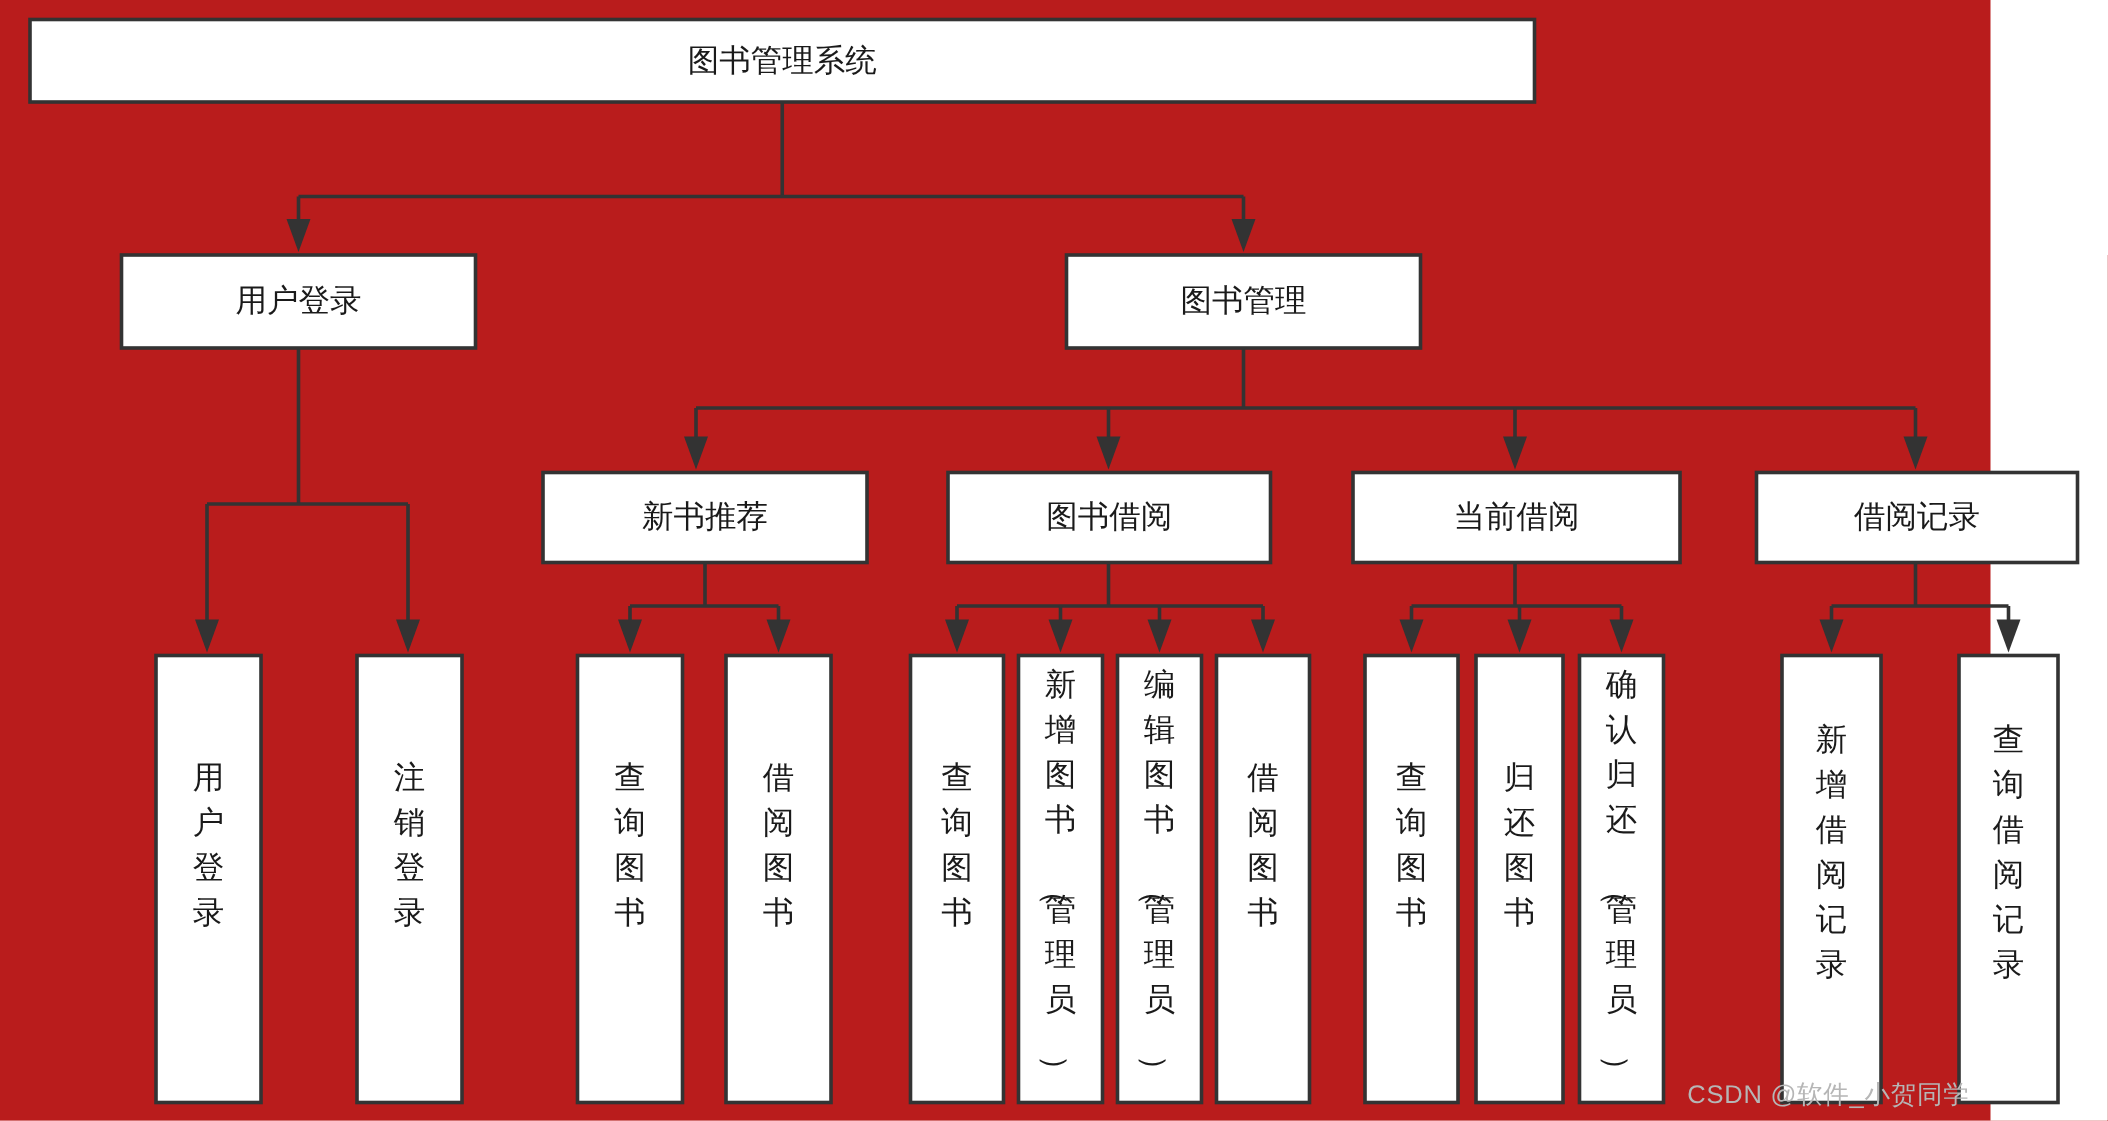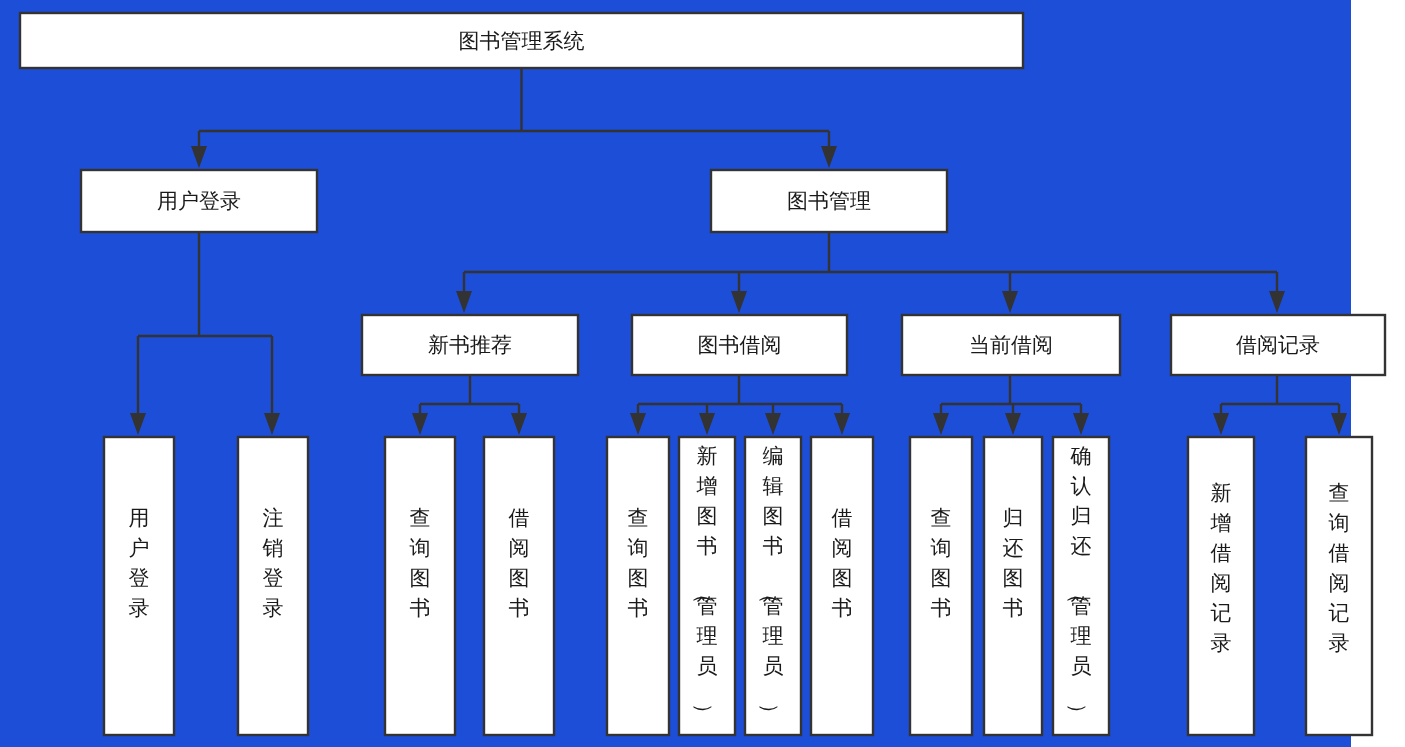--- a/index.html
+++ b/index.html
@@ -11,22 +11,21 @@
   body {
     width: 1405px;
     height: 747px;
     font-family: "Liberation Sans", "DejaVu Sans", sans-serif;
     overflow: hidden;
   }
   #diagram-root {
     position: relative;
     width: 1327px;
     height: 747px;
-    background: #1d4ed8;
-    padding-left: 24px;
+    background: #b91c1c;
   }
   svg.flow-svg {
     position: absolute;
     top: 0;
     left: 0;
     width: 1405px;
     height: 747px;
     display: block;
   }
   .node-box {
@@ -244,14 +243,15 @@
       <text class="node-label-vertical" x="1221" y="500"><tspan x="1221" y="500">新</tspan><tspan x="1221" y="530">增</tspan><tspan x="1221" y="560">借</tspan><tspan x="1221" y="590">阅</tspan><tspan x="1221" y="620">记</tspan><tspan x="1221" y="650">录</tspan></text>
     </g>
 
     <g>
       <rect class="node-box" x="1306" y="437" width="66" height="298"></rect>
       <text class="node-label-vertical" x="1339" y="500"><tspan x="1339" y="500">查</tspan><tspan x="1339" y="530">询</tspan><tspan x="1339" y="560">借</tspan><tspan x="1339" y="590">阅</tspan><tspan x="1339" y="620">记</tspan><tspan x="1339" y="650">录</tspan></text>
     </g>
 
   </svg>
 
+  <div class="watermark">CSDN @软件_小贺同学</div>
 
 </div>
 
 </body></html>

